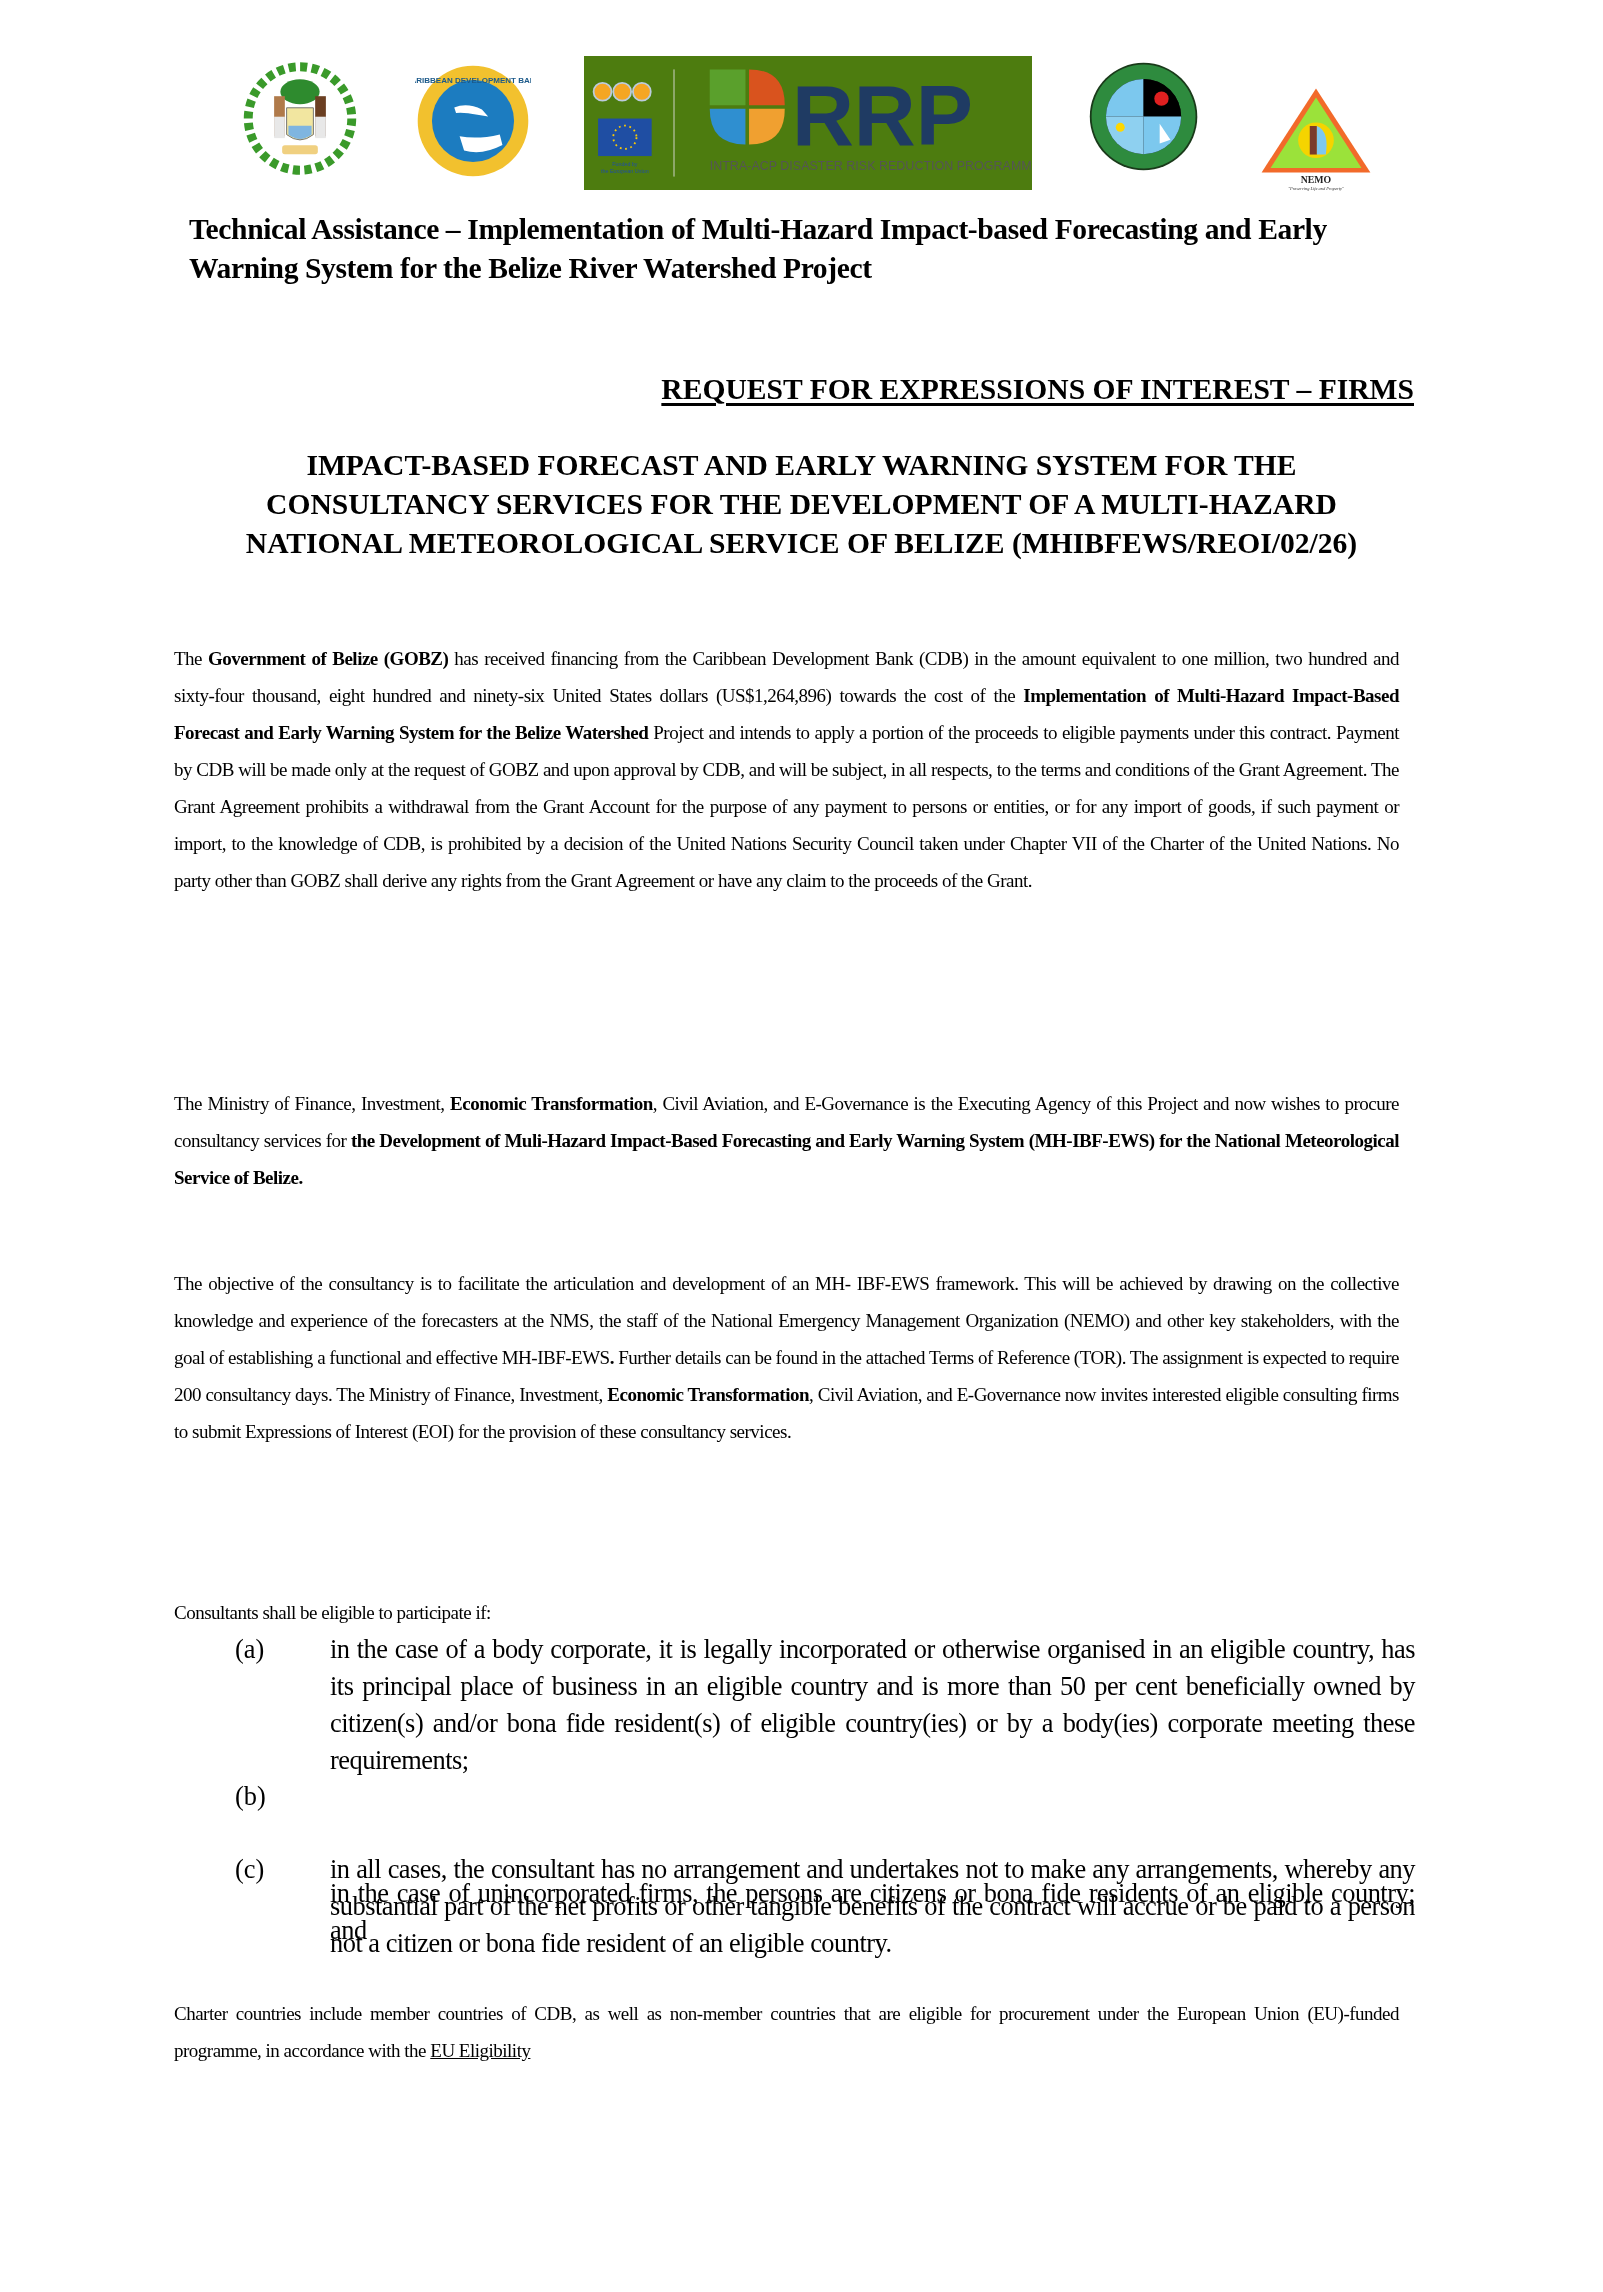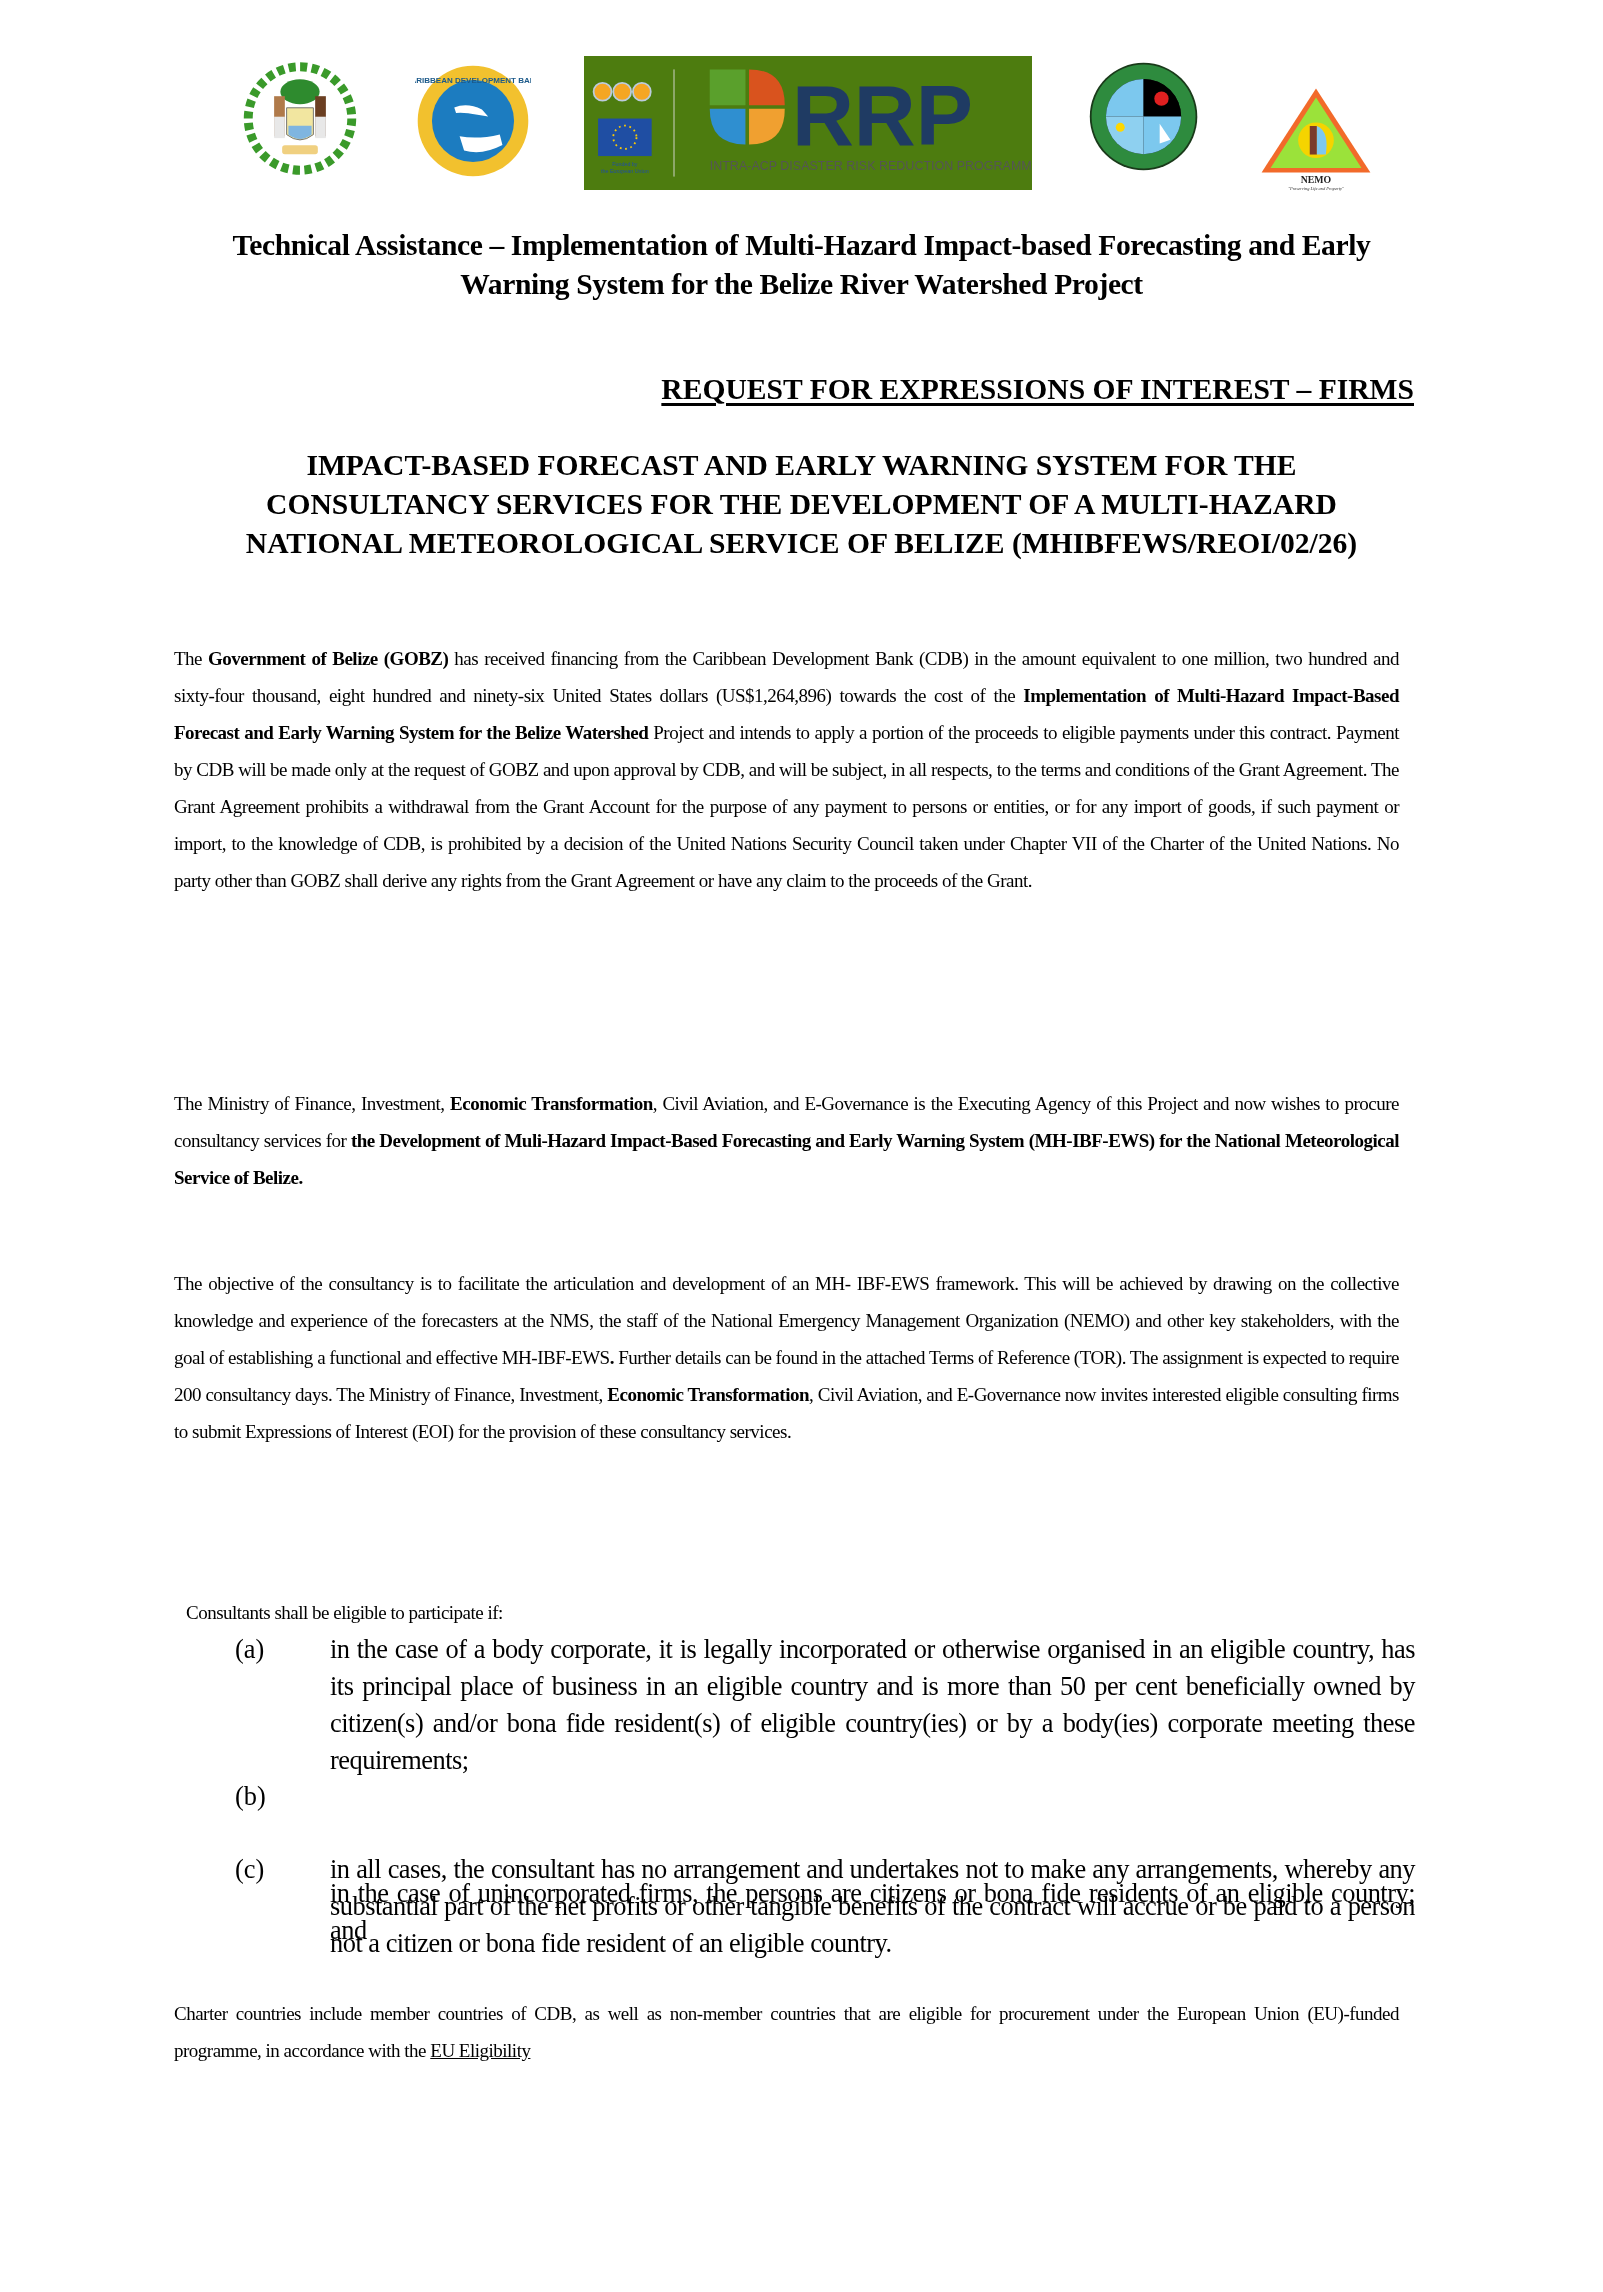--- a/index.html
+++ b/index.html
@@ -3,22 +3,22 @@
 <meta charset="utf-8">
 <style>
   html, body { margin: 0; padding: 0; background: #ffffff; }
   body {
     width: 1604px; height: 2293px; position: relative; overflow: hidden;
     font-family: "Liberation Serif", "DejaVu Serif", serif; color: #000;
   }
   .logos { position: absolute; top: 56px; left: 0; width: 1604px; height: 143px; }
   .logo { position: absolute; }
   .ta-title {
-    position: absolute; top: 226px; left: 189px; width: 1225px;
-    text-align: center; font-weight: bold; font-size: 29.6px; line-height: 39px;
+    position: absolute; top: 210px; left: 189px; width: 1225px;
+    font-weight: bold; font-size: 29.6px; line-height: 39px;
     letter-spacing: -0.4px;
   }
   .reoi-heading {
     position: absolute; top: 370px; left: 189px; width: 1225px;
     text-align: right; font-weight: bold; font-size: 29.6px; line-height: 39px;
   }
   .reoi-heading span { text-decoration: underline; text-decoration-thickness: 2.7px; text-underline-offset: 3.6px; }
   .cs-title {
     position: absolute; top: 446px; left: 189px; width: 1225px;
     text-align: center; font-weight: bold; font-size: 29.6px; line-height: 39px;
@@ -126,21 +126,21 @@
   <div>CONSULTANCY SERVICES FOR THE DEVELOPMENT OF A MULTI-HAZARD</div>
   <div>NATIONAL METEOROLOGICAL SERVICE OF BELIZE (MHIBFEWS/REOI/02/26)</div>
 </div>
 
 <div class="para" style="top:640px;"><span>The </span><b>Government of Belize (GOBZ)</b><span> has received financing from the Caribbean Development Bank (CDB) in the amount equivalent to one million, two hundred and sixty-four thousand, eight hundred and ninety-six United States dollars (US$1,264,896) towards the cost of the </span><b>Implementation of Multi-Hazard Impact-Based Forecast and Early Warning System for the Belize Watershed</b><span> Project and intends to apply a portion of the proceeds to eligible payments under this contract. Payment by CDB will be made only at the request of GOBZ and upon approval by CDB, and will be subject, in all respects, to the terms and conditions of the Grant Agreement. The Grant Agreement prohibits a withdrawal from the Grant Account for the purpose of any payment to persons or entities, or for any import of goods, if such payment or import, to the knowledge of CDB, is prohibited by a decision of the United Nations Security Council taken under Chapter VII of the Charter of the United Nations. No party other than GOBZ shall derive any rights from the Grant Agreement or have any claim to the proceeds of the Grant.</span></div>
 
 <div class="para" style="top:1085px;"><span>The Ministry of Finance, Investment, </span><b>Economic Transformation</b><span>, Civil Aviation, and E-Governance is the Executing Agency of this Project and now wishes to procure consultancy services for </span><b>the Development of Muli-Hazard Impact-Based Forecasting and Early Warning System (MH-IBF-EWS) for the National Meteorological Service of Belize.</b></div>
 
 <div class="para" style="top:1265px;"><span>The objective of the consultancy is to facilitate the articulation and development of an MH- IBF-EWS framework. This will be achieved by drawing on the collective knowledge and experience of the forecasters at the NMS, the staff of the National Emergency Management Organization (NEMO) and other key stakeholders, with the goal of establishing a functional and effective MH-IBF-EWS</span><b>.</b><span> Further details can be found in the attached Terms of Reference (TOR). The assignment is expected to require 200 consultancy days. The Ministry of Finance, Investment, </span><b>Economic Transformation</b><span>, Civil Aviation, and E-Governance now invites interested eligible consulting firms to submit Expressions of Interest (EOI) for the provision of these consultancy services.</span></div>
 
-<div class="para" style="top:1594px;margin-left:12px;">Consultants shall be eligible to participate if:</div>
+<div class="para" style="top:1594px;">Consultants shall be eligible to participate if:</div>
 
 <div class="list-label" style="top:1631px;">(a)</div>
 <div class="list-text" style="top:1631px;">in the case of a body corporate, it is legally incorporated or otherwise organised in an eligible country, has its principal place of business in an eligible country and is more than 50 per cent beneficially owned by citizen(s) and/or bona fide resident(s) of eligible country(ies) or by a body(ies) corporate meeting these requirements;</div>
 
 <div class="list-label" style="top:1778px;">(b)</div>
 <div class="list-text" style="top:1875px;">in the case of unincorporated firms, the persons are citizens or bona fide residents of an eligible country; and</div>
 
 <div class="list-label" style="top:1851px;">(c)</div>
 <div class="list-text" style="top:1851px;">in all cases, the consultant has no arrangement and undertakes not to make any arrangements, whereby any substantial part of the net profits or other tangible benefits of the contract will accrue or be paid to a person not a citizen or bona fide resident of an eligible country.</div>
 

